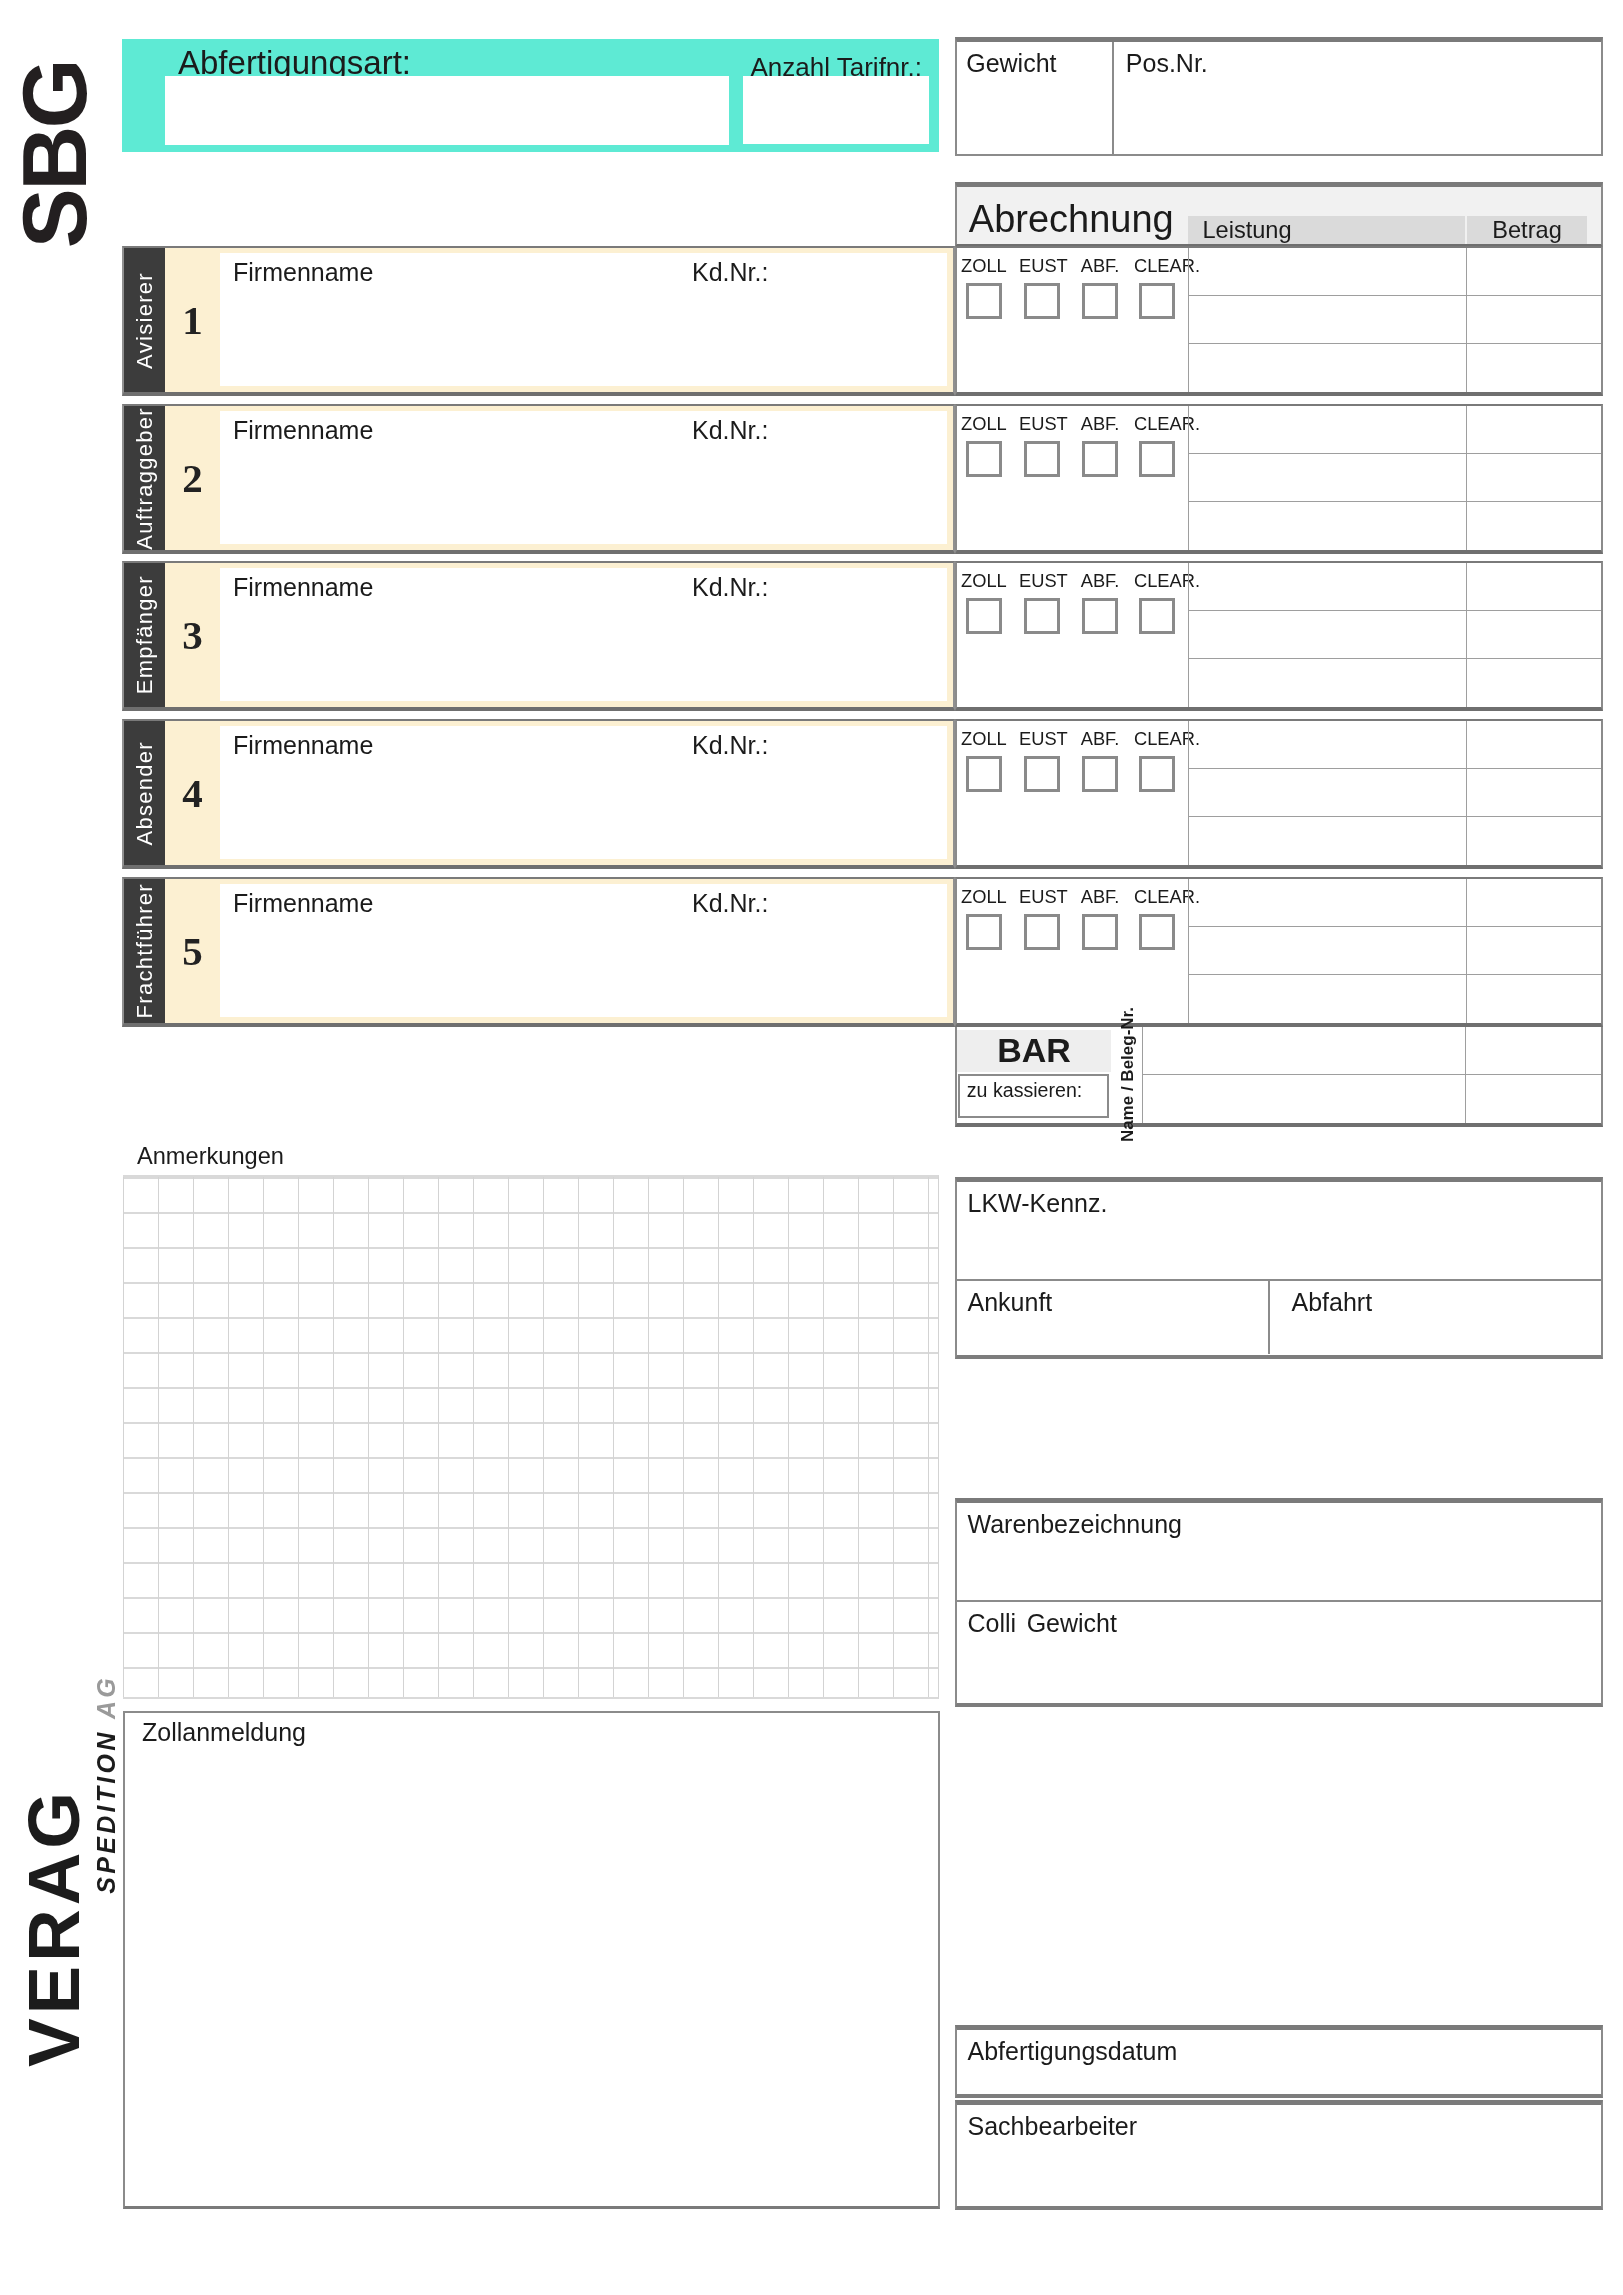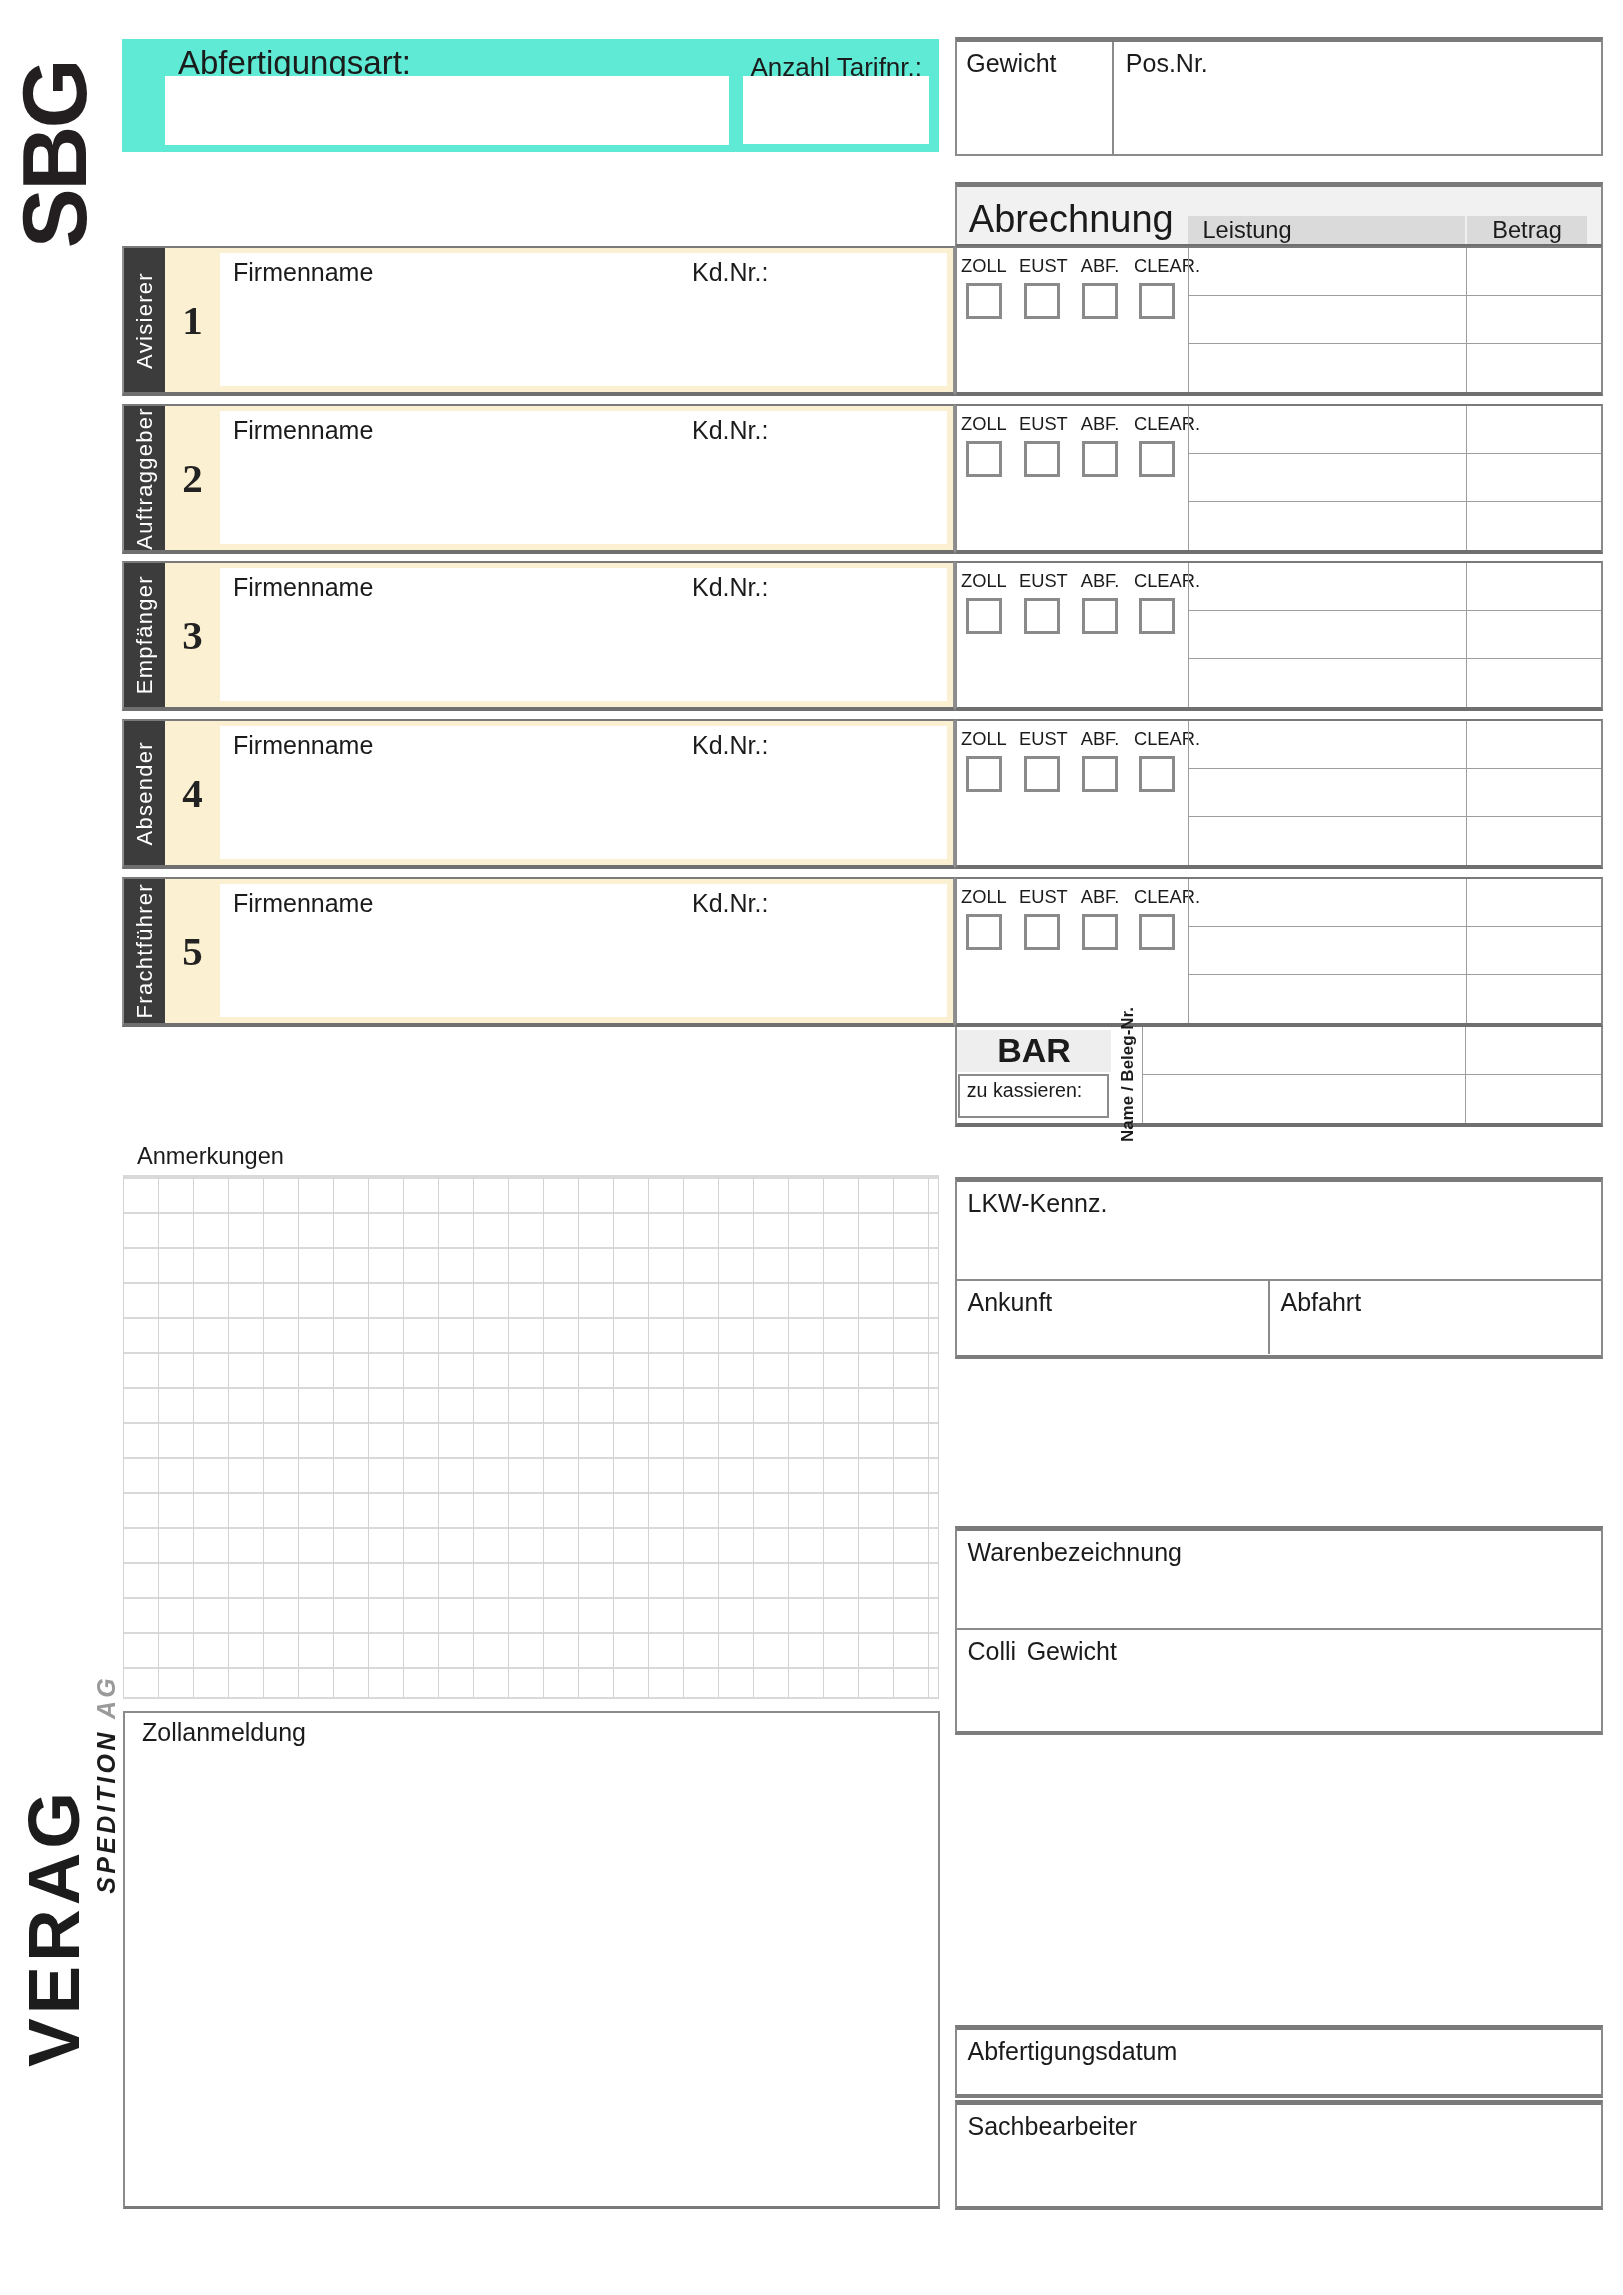--- a/index.html
+++ b/index.html
@@ -91,24 +91,24 @@
                        linear-gradient(to bottom,#d9d9d9 2px,transparent 2px);
       background-size:35px 35px;
       border-top:2px solid #d9d9d9;border-right:1.3px solid #d3d3d3;border-bottom:2px solid #d9d9d9;}
 
   
   .labelled-box{box-sizing:border-box;border:2.6px solid #8b8b8b;border-top:5.2px solid #7a7a7a;
                 border-bottom:4.6px solid #7d7d7d;background:#fff;}
   .box-label{font-size:25px;padding:6.5px 0 0 10.5px;}
   .lkw-box{top:1177px;height:182px;}
   .lkw-top{height:99px;box-sizing:border-box;border-bottom:2.6px solid #8b8b8b;}
-  .split-row{display:flex;height:73px;}
+  .split-row{display:flex;height:73px;gap:11px;}
   .split-row .s-left{width:313px;box-sizing:border-box;border-right:2px solid #8b8b8b;}
   .split-row .s-right{flex:1;}
-  .waren-box{top:1498px;height:209px;margin-top:28px;}
+  .waren-box{top:1498px;height:209px;}
   .waren-top{height:99px;box-sizing:border-box;border-bottom:2.6px solid #8b8b8b;}
   .waren-row{display:flex;height:100px;}
   .abfdat-box{top:2025px;height:73px;}
   .sachb-box{top:2100px;height:110px;}
 
   
   .zoll-box{position:absolute;left:123px;top:1711px;width:817px;height:498px;box-sizing:border-box;
             border:2.6px solid #8b8b8b;border-bottom:3.9px solid #7a7a7a;}
   .zoll-box .box-label{padding:5.2px 0 0 17px;}
 </style>

